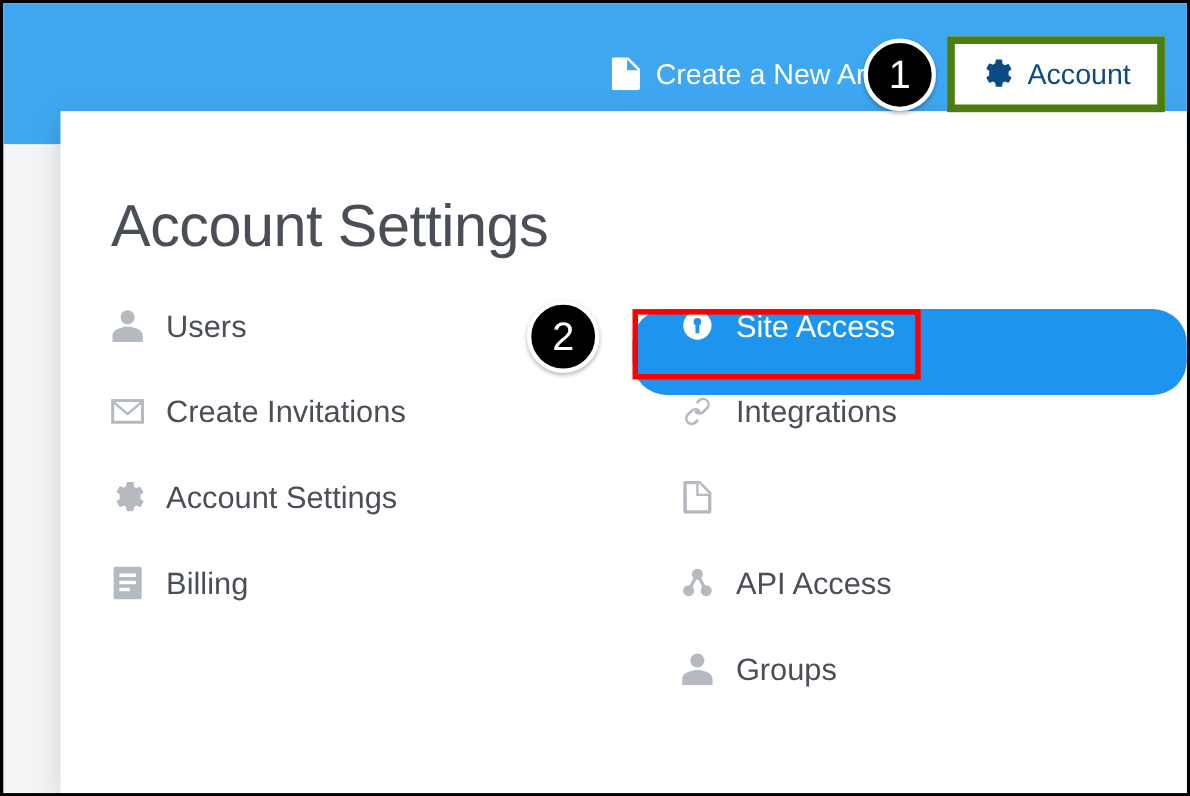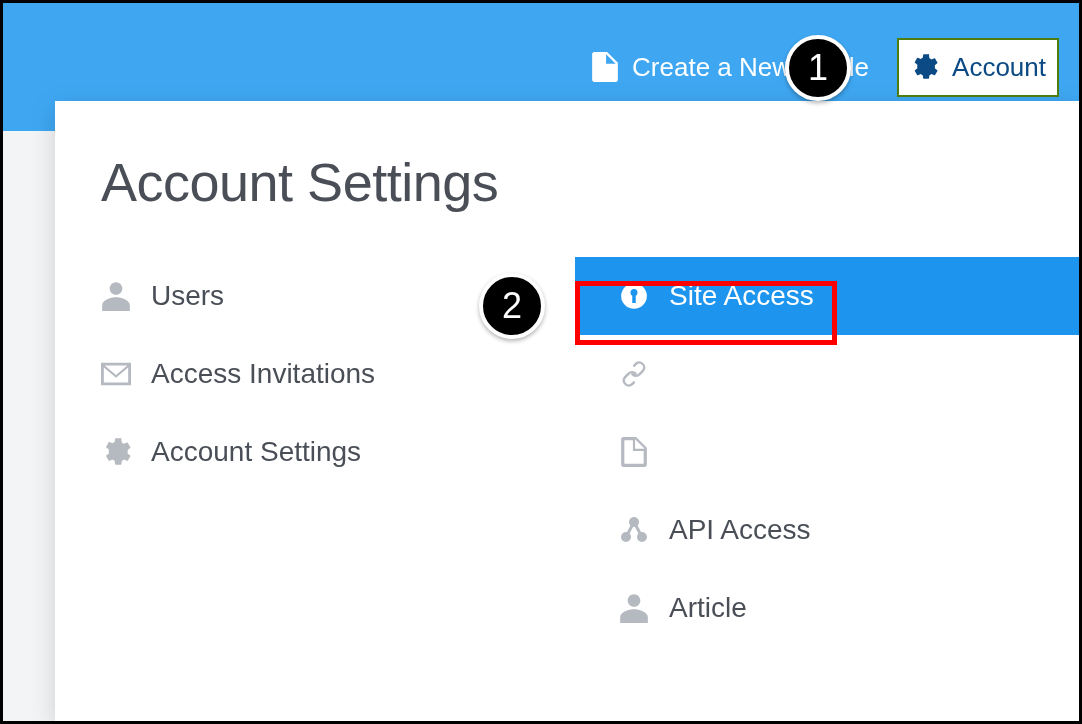--- a/index.html
+++ b/index.html
@@ -29,38 +29,38 @@
   .header-link .icon { fill: #ffffff; }
 
   .account-btn {
     display: flex;
     align-items: center;
     gap: 14px;
     background: #ffffff;
     color: #0b4a84;
     font-size: 26px;
     font-weight: 500;
-    padding: 12px 11px;
-    border: 2px solid #4d7c0f;
+    padding: 12px 24px;
+    border: 7px solid #4d7c0f;
     position: relative;
     z-index: 5;
   }
   .account-btn .icon { fill: #0b4a84; }
 
   
   .panel {
     position: absolute;
     left: 52px;
     right: 0;
     top: 98px;
     bottom: 0;
     background: #ffffff;
     box-shadow: 0 6px 24px rgba(0,0,0,0.15);
     z-index: 4;
-    padding-top: 50px;
+    padding-top: 74px;
   }
   .panel-title {
     font-size: 54px;
     font-weight: 400;
     color: #4a4f57;
     margin-left: 46px;
     margin-bottom: 44px;
     letter-spacing: -0.5px;
   }
 
@@ -73,30 +73,29 @@
     flex-direction: column;
   }
   .col-right {
     flex: 1;
     display: flex;
     flex-direction: column;
   }
 
   .menu-item {
     display: flex;
-    align-items: center;
     gap: 20px;
     height: 78px;
     padding-left: 46px;
     font-size: 28px;
     font-weight: 500;
     color: #4a4f57;
     cursor: pointer;
   }
-  .col-right .menu-item { padding-left: 44px; }
+  .col-right .menu-item { padding-left: 44px; border-radius: 31px; }
   .menu-item .icon { fill: #b5b9c0; width: 30px; height: 30px; display: flex; align-items:center; justify-content:center; }
   .menu-item.active {
     background: #1d95ef;
     color: #ffffff;
   }
   .menu-item.active .icon { fill: #ffffff; }
 
   
   .red-box {
     position: absolute;
@@ -173,33 +172,41 @@
         </span>
         <span>Users</span>
       </div>
 
       <div class="menu-item">
         <span class="icon">
           <svg width="32" height="24" viewBox="0 0 32 24">
               <path d="M0 0v24h32V0H0zm28 3L16 13 4 3h24zM3 21V5l13 11L29 5v16H3z"></path>
             </svg>
         </span>
-        <span>Access Invitations</span>
+        <span>Create Invitations</span>
       </div>
 
 
       <div class="menu-item">
         <span class="icon">
           <svg width="30" height="30" viewBox="0 0 24 24">
               <path d="M12 8a4 4 0 100 8 4 4 0 000-8zm9.4 4c0-.6-.05-1.1-.14-1.6l2.1-1.6c.2-.15.25-.42.12-.64l-2-3.46c-.12-.22-.39-.3-.61-.22l-2.5 1c-.52-.4-1.08-.73-1.7-.98l-.38-2.65A.5.5 0 0015.8 1h-4c-.25 0-.46.18-.5.42l-.38 2.65c-.62.25-1.18.58-1.7.98l-2.5-1a.5.5 0 00-.61.22l-2 3.46c-.13.22-.08.49.12.64l2.1 1.6c-.09.5-.14 1-.14 1.6s.05 1.1.14 1.6l-2.1 1.6c-.2.15-.25.42-.12.64l2 3.46c.12.22.39.3.61.22l2.5-1c.52.4 1.08.73 1.7.98l.38 2.65c.04.24.25.42.5.42h4c.25 0 .46-.18.5-.42l.38-2.65c.62-.25 1.18-.58 1.7-.98l2.5 1c.22.08.49 0 .61-.22l2-3.46c.13-.22.08-.49-.12-.64l-2.1-1.6c.09-.5.14-1 .14-1.6z"></path>
             </svg>
         </span>
         <span>Account Settings</span>
       </div>
 
+      <div class="menu-item">
+        <span class="icon">
+          <svg width="26" height="30" viewBox="0 0 24 28">
+              <path d="M2 0C.9 0 0 .9 0 2v24c0 1.1.9 2 2 2h20c1.1 0 2-.9 2-2V2c0-1.1-.9-2-2-2H2zm3 6h14v3H5V6zm0 6h14v3H5v-3zm0 6h9v3H5v-3z"></path>
+            </svg>
+        </span>
+        <span>Billing</span>
+      </div>
 
     </div>
 
     <div class="col-right">
 
       <div class="menu-item active">
         <span class="icon">
           <svg width="28" height="28" viewBox="0 0 24 24">
               <circle cx="12" cy="12" r="11" fill="#fff"></circle>
               <circle cx="12" cy="9" r="3" fill="#1d95ef"></circle>
@@ -208,20 +215,21 @@
         </span>
         <span>Site Access</span>
       </div>
 
       <div class="menu-item">
         <span class="icon">
           <svg width="30" height="30" viewBox="0 0 24 24">
               <path d="M10 13a5 5 0 007 0l3-3a5 5 0 00-7-7l-1.7 1.7a1 1 0 001.4 1.4L14.4 4.4a3 3 0 014.2 4.2l-3 3a3 3 0 01-4.2 0 1 1 0 00-1.4 1.4zM14 11a5 5 0 00-7 0l-3 3a5 5 0 007 7l1.7-1.7a1 1 0 00-1.4-1.4L9.6 19.6a3 3 0 01-4.2-4.2l3-3a3 3 0 014.2 0A1 1 0 0014 11z"></path>
             </svg>
         </span>
+        <span>Integrations</span>
       </div>
 
       <div class="menu-item">
         <span class="icon">
           <svg width="26" height="30" viewBox="0 0 24 28">
               <path d="M14 0H2C.9 0 0 .9 0 2v24c0 1.1.9 2 2 2h20c1.1 0 2-.9 2-2V10L14 0zM13 11V2l9 9H13zM3 25V3h8v10h10v12H3z"></path>
             </svg>
         </span>
       </div>
 
@@ -236,21 +244,21 @@
         </span>
         <span>API Access</span>
       </div>
 
       <div class="menu-item">
         <span class="icon">
           <svg width="28" height="30" viewBox="0 0 24 26">
               <path d="M12 12c3 0 5.5-2.5 5.5-5.5S15 1 12 1 6.5 3.5 6.5 6.5 9 12 12 12zm0 2c-4 0-12 2-12 7v5h24v-5c0-5-8-7-12-7z"></path>
             </svg>
         </span>
-        <span>Article</span>
+        <span>Groups</span>
       </div>
 
     </div>
   </div>
 </div>
 
 <div class="red-box site-access"></div>
 
 <div class="badge b1">
     <span>1</span>

